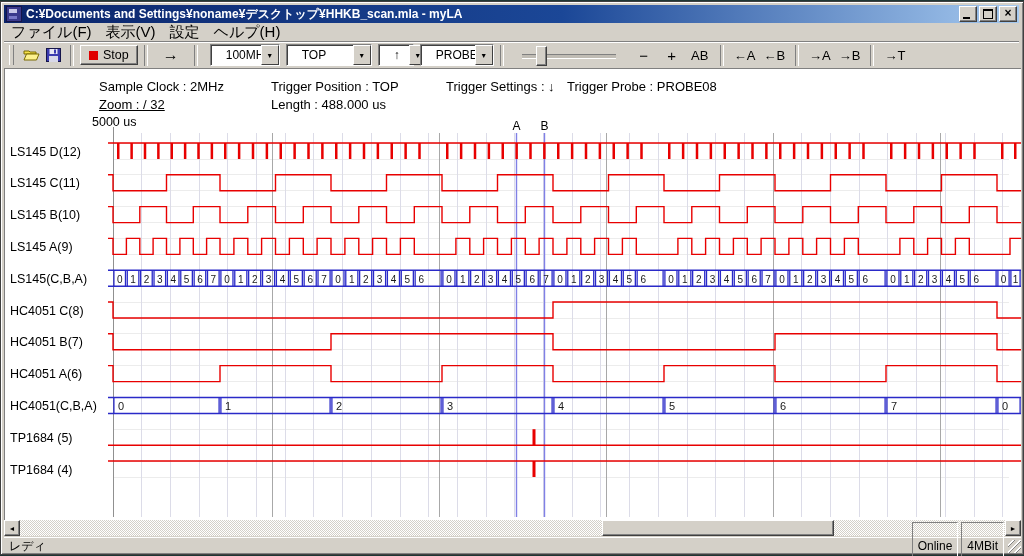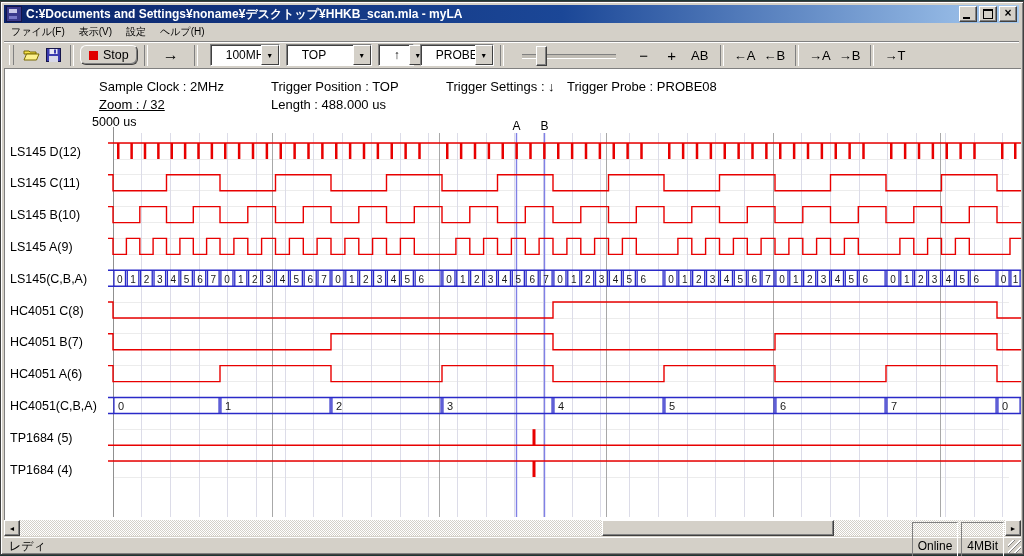--- a/index.html
+++ b/index.html
@@ -20,27 +20,27 @@
   .title-text{white-space:nowrap;overflow:hidden;letter-spacing:0;}
   .win-btns{margin-left:auto;display:flex;gap:2px;padding-right:2px;}
   .wbtn{width:16px;height:14px;background:#d4d0c8;border:1px solid;position:relative;
         border-color:#fff #404040 #404040 #fff;box-shadow:inset -1px -1px 0 #808080;}
   .wbtn-min::after{content:"";position:absolute;left:3px;bottom:2px;width:7px;height:2px;background:#000;}
   .wbtn-max::after{content:"";position:absolute;left:3px;top:2px;width:8px;height:7px;
                    border:1px solid #000;border-top-width:2px;}
   .wbtn-close{font-size:12px;font-weight:bold;line-height:12px;text-align:center;color:#000;}
   
   .menubar{left:3px;top:21px;width:1015px;height:18px;display:flex;align-items:center;
-           font-size:10px;color:#000;border-bottom:1px solid #808080;box-shadow:0 1px 0 #fff;}
+           font-size:15px;color:#000;border-bottom:1px solid #808080;box-shadow:0 1px 0 #fff;}
   .menu-item{padding:1px 7px;}
   
   .toolbar{left:3px;top:40px;width:1015px;height:26px;display:flex;align-items:center;padding-left:5px;box-sizing:border-box;}
   .tgrip{width:3px;height:20px;border-left:1px solid #fff;border-right:1px solid #808080;margin-right:6px;}
   .tsep{width:2px;height:21px;border-left:1px solid #808080;border-right:1px solid #fff;margin:0 6px;}
-  .tbtn{height:20px;display:flex;align-items:center;justify-content:center;color:#000;font-size:13px;border-radius:6px;}
+  .tbtn{height:20px;display:flex;align-items:center;justify-content:center;color:#000;font-size:13px;}
   .tbtn-flat{padding:0 4px;min-width:20px;}
   .tbtn-raised{border:1px solid;border-color:#fff #404040 #404040 #fff;box-shadow:inset -1px -1px 0 #808080;
                background:#d4d0c8;padding:0 8px;}
   .stop-square{width:9px;height:9px;background:#e00000;margin-right:5px;}
   .icon22{width:22px;height:20px;display:flex;align-items:center;justify-content:center;}
   .combo{height:20px;background:#fff;border:1px solid;border-color:#808080 #fff #fff #808080;
          box-shadow:inset 1px 1px 0 #404040;display:flex;align-items:center;margin-left:6px;}
   .combo-text{flex:1;font-size:12px;padding:0 15px;color:#000;white-space:nowrap;overflow:hidden;}
   .combo-btn{width:16px;height:18px;background:#d4d0c8;border:1px solid;border-color:#fff #404040 #404040 #fff;
              display:flex;align-items:center;justify-content:center;font-size:7px;color:#000;flex:0 0 auto;}

